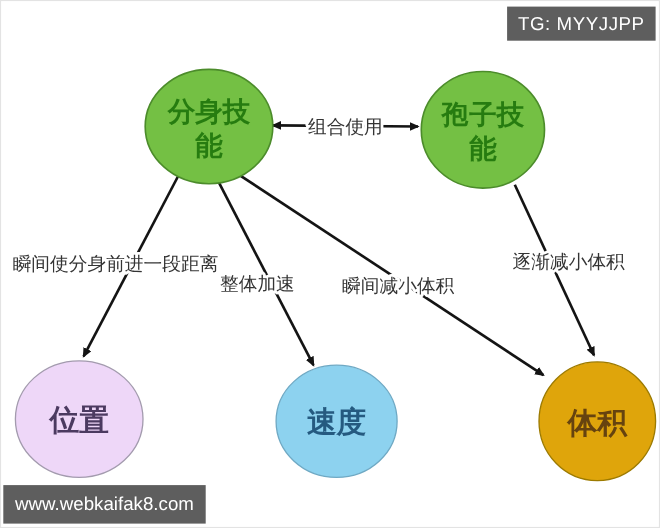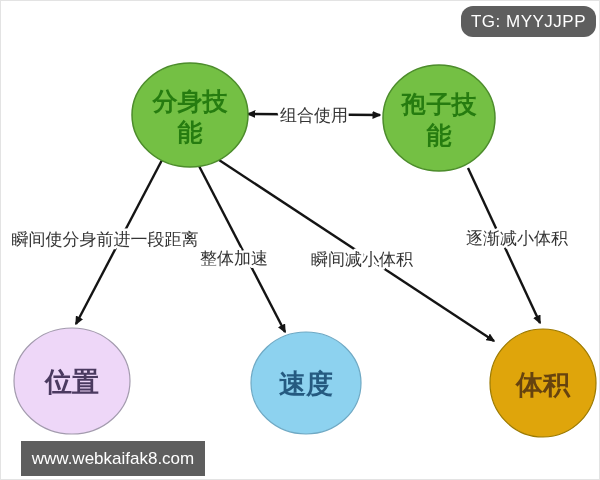--- a/index.html
+++ b/index.html
@@ -24,21 +24,21 @@
     width: 135px;
     height: 31px;
     display: flex;
     align-items: center;
     justify-content: center;
     font-size: 17px;
     letter-spacing: 0.5px;
   }
   .watermark {
     position: absolute;
-    left: 20px;
+    left: 2px;
     bottom: 3px;
     width: 184px;
     height: 35px;
     display: flex;
     align-items: center;
     justify-content: center;
     font-size: 17px;
   }
   svg.diagram {
     position: absolute;
@@ -133,21 +133,21 @@
       <ellipse cx="305" cy="382" rx="55" ry="51" stroke-width="1.2" stroke="#6fa9c4" fill="#8dd2ef"></ellipse>
       <text class="node-label-xl" x="305" y="392" fill="#255a80">速度</text>
     </g>
 
     <g>
       <ellipse cx="542" cy="382" rx="53" ry="54" stroke-width="1.2" stroke="#9c7a00" fill="#dfa50b"></ellipse>
       <text class="node-label-xl" x="542" y="393" fill="#66430f">体积</text>
     </g>
   </svg>
 
-  <div class="badge" style="background-color: rgb(94, 94, 94); border-radius: 12px;">
+  <div class="badge" style="background-color: rgb(94, 94, 94);">
     <span style="color: rgb(255, 255, 255);">TG: MYYJJPP</span>
   </div>
 
   <div class="watermark" style="background-color: rgb(94, 94, 94);">
     <span style="color: rgb(255, 255, 255);">www.webkaifak8.com</span>
   </div>
 
 </div>
 
 </body></html>

